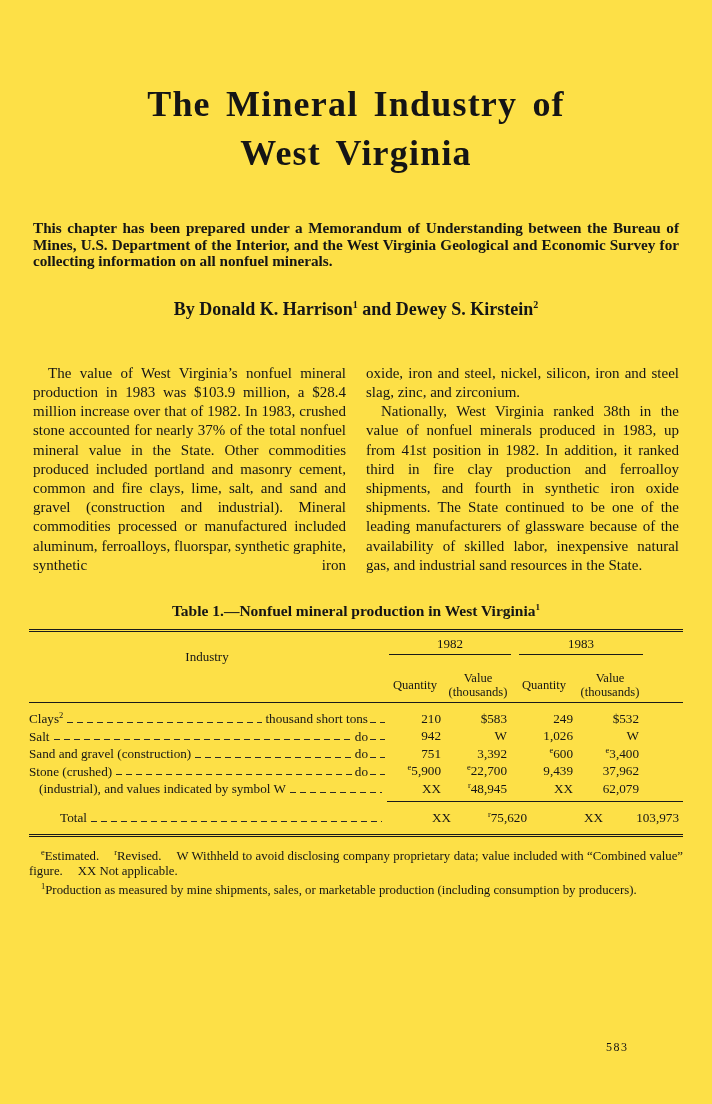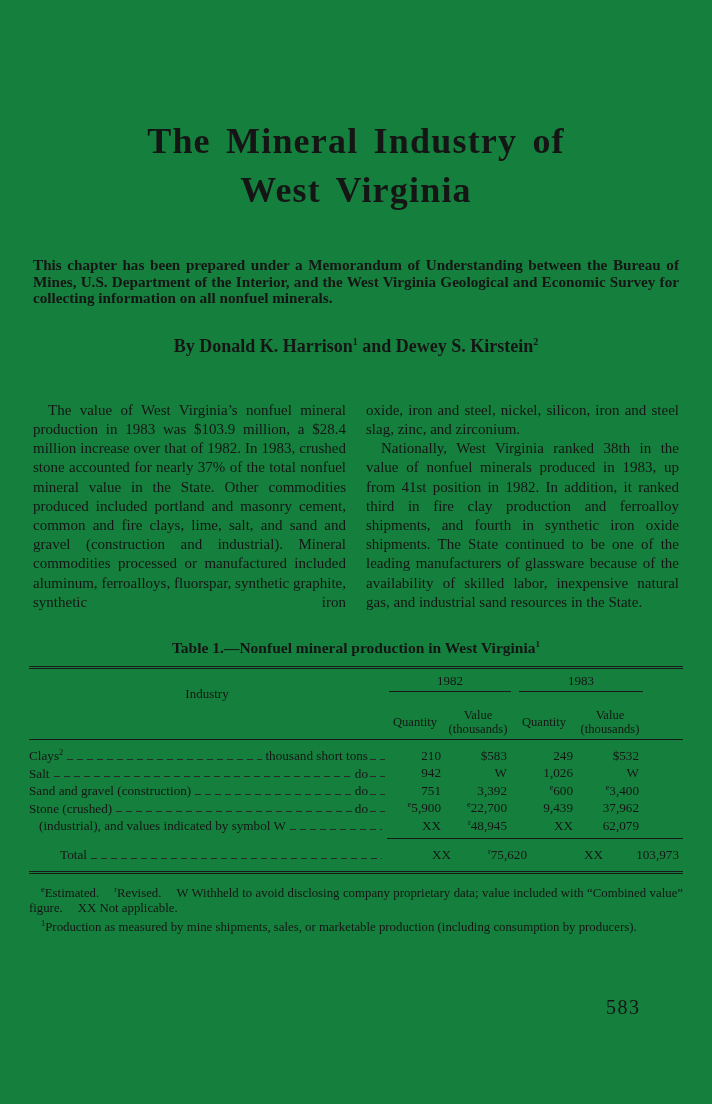--- a/index.html
+++ b/index.html
@@ -1,18 +1,18 @@
 <!DOCTYPE html>
 <html><head>
 <meta charset="utf-8">
 <style>
   * { margin:0; padding:0; box-sizing:border-box; }
   html,body { background:#ffffff; }
   body { width:712px; height:1104px; font-family:"Liberation Serif","DejaVu Serif",serif; color:#151515; overflow:hidden; }
-  .page { position:relative; width:712px; height:1104px; background:#15803d; padding-top:117px; }
+  .page { position:relative; width:712px; height:1104px; background:#fde047; padding-top:80px; }
 
   
   .doc-title { text-align:center; font-weight:bold; font-size:36px; line-height:49px; letter-spacing:1.2px; word-spacing:5px; }
 
   
   .intro { margin:42px 33px 0 33px; font-weight:bold; font-size:15.2px; line-height:16.6px; text-align:justify; }
 
   
   .byline { margin-top:29px; text-align:center; font-weight:bold; font-size:18px; }
   .byline sup { font-size:10px; }
@@ -59,21 +59,21 @@
   .total-label { padding-left:31px; }
   .t-bottom-pad { height:4px; }
 
   
   .footnotes { margin:8px 29px 0 29px; font-size:12.8px; line-height:15px; }
   .footnotes p { text-indent:12px; text-align:justify; }
   .footnotes sup { font-size:8.5px; }
   .fngap { display:inline-block; width:15px; }
 
   
-  .page-number { position:absolute; top:996px; left:606px; font-size:20px; letter-spacing:1.5px; }
+  .page-number { position:absolute; top:1040px; left:606px; font-size:12px; letter-spacing:1.5px; }
 </style>
 </head>
 <body>
 
 <div class="page">
 
   <div class="doc-title">
     <div>The Mineral Industry of</div>
     <div>West Virginia</div>
   </div>

